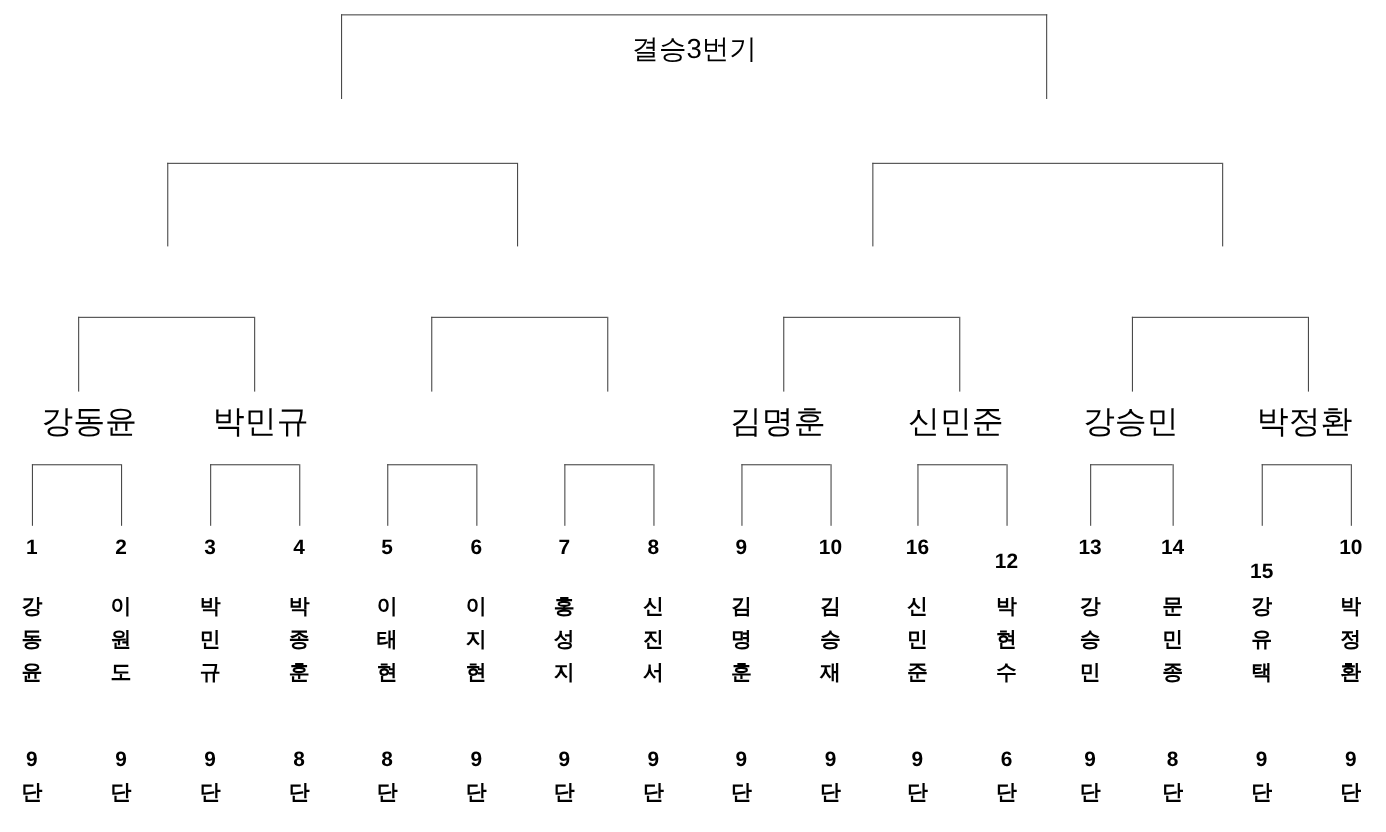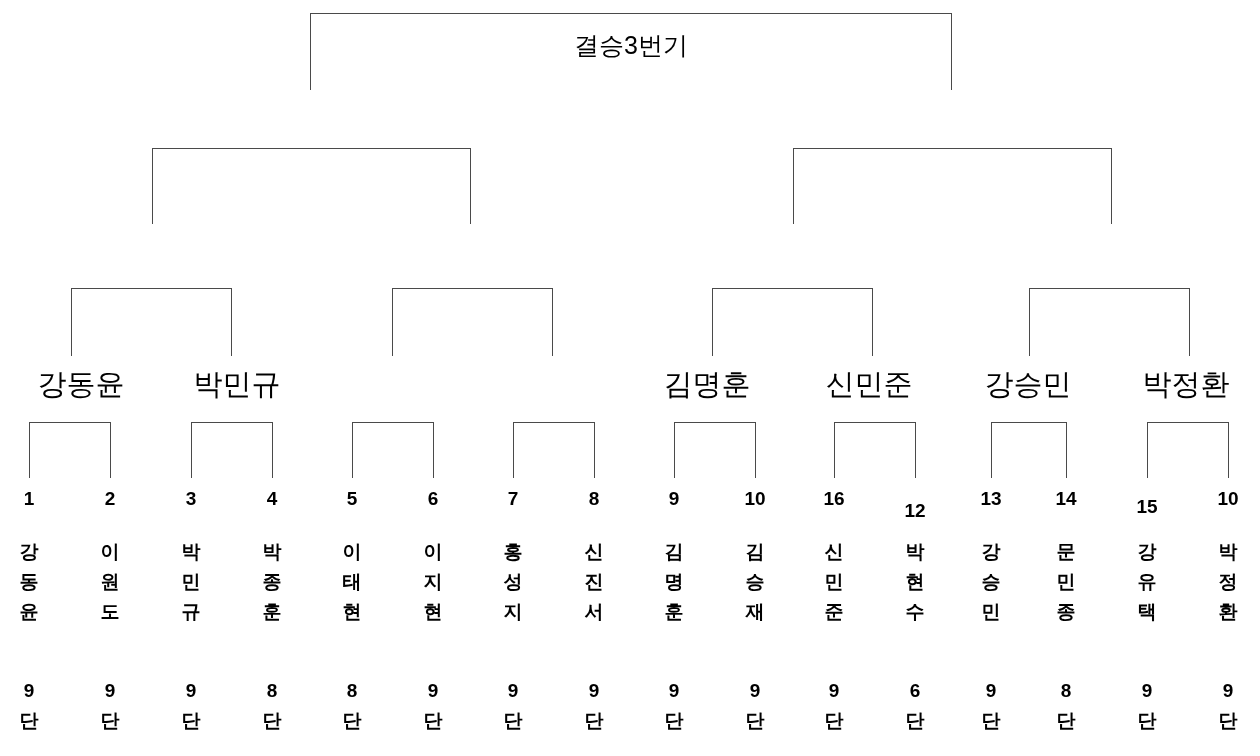--- a/index.html
+++ b/index.html
@@ -146,21 +146,21 @@
   <div class="seed" style="left:335px;top:488px;width:34px;">5</div>
   <div class="seed" style="left:416px;top:488px;width:34px;">6</div>
   <div class="seed" style="left:496px;top:488px;width:34px;">7</div>
   <div class="seed" style="left:577px;top:488px;width:34px;">8</div>
   <div class="seed" style="left:657px;top:488px;width:34px;">9</div>
   <div class="seed" style="left:738px;top:488px;width:34px;">10</div>
   <div class="seed" style="left:817px;top:488px;width:34px;">16</div>
   <div class="seed" style="left:898px;top:500px;width:34px;">12</div>
   <div class="seed" style="left:974px;top:488px;width:34px;">13</div>
   <div class="seed" style="left:1049px;top:488px;width:34px;">14</div>
-  <div class="seed" style="left:1130px;top:496px;width:34px;">15</div>
+  <div class="seed" style="left:1130px;top:509px;width:34px;">15</div>
   <div class="seed" style="left:1211px;top:488px;width:34px;">10</div>
 
   <div class="pname" style="left:12px;top:537px;">
     <span>강</span>
     <span>동</span>
     <span>윤</span>
   </div>
   <div class="pname" style="left:93px;top:537px;">
     <span>이</span>
     <span>원</span>

